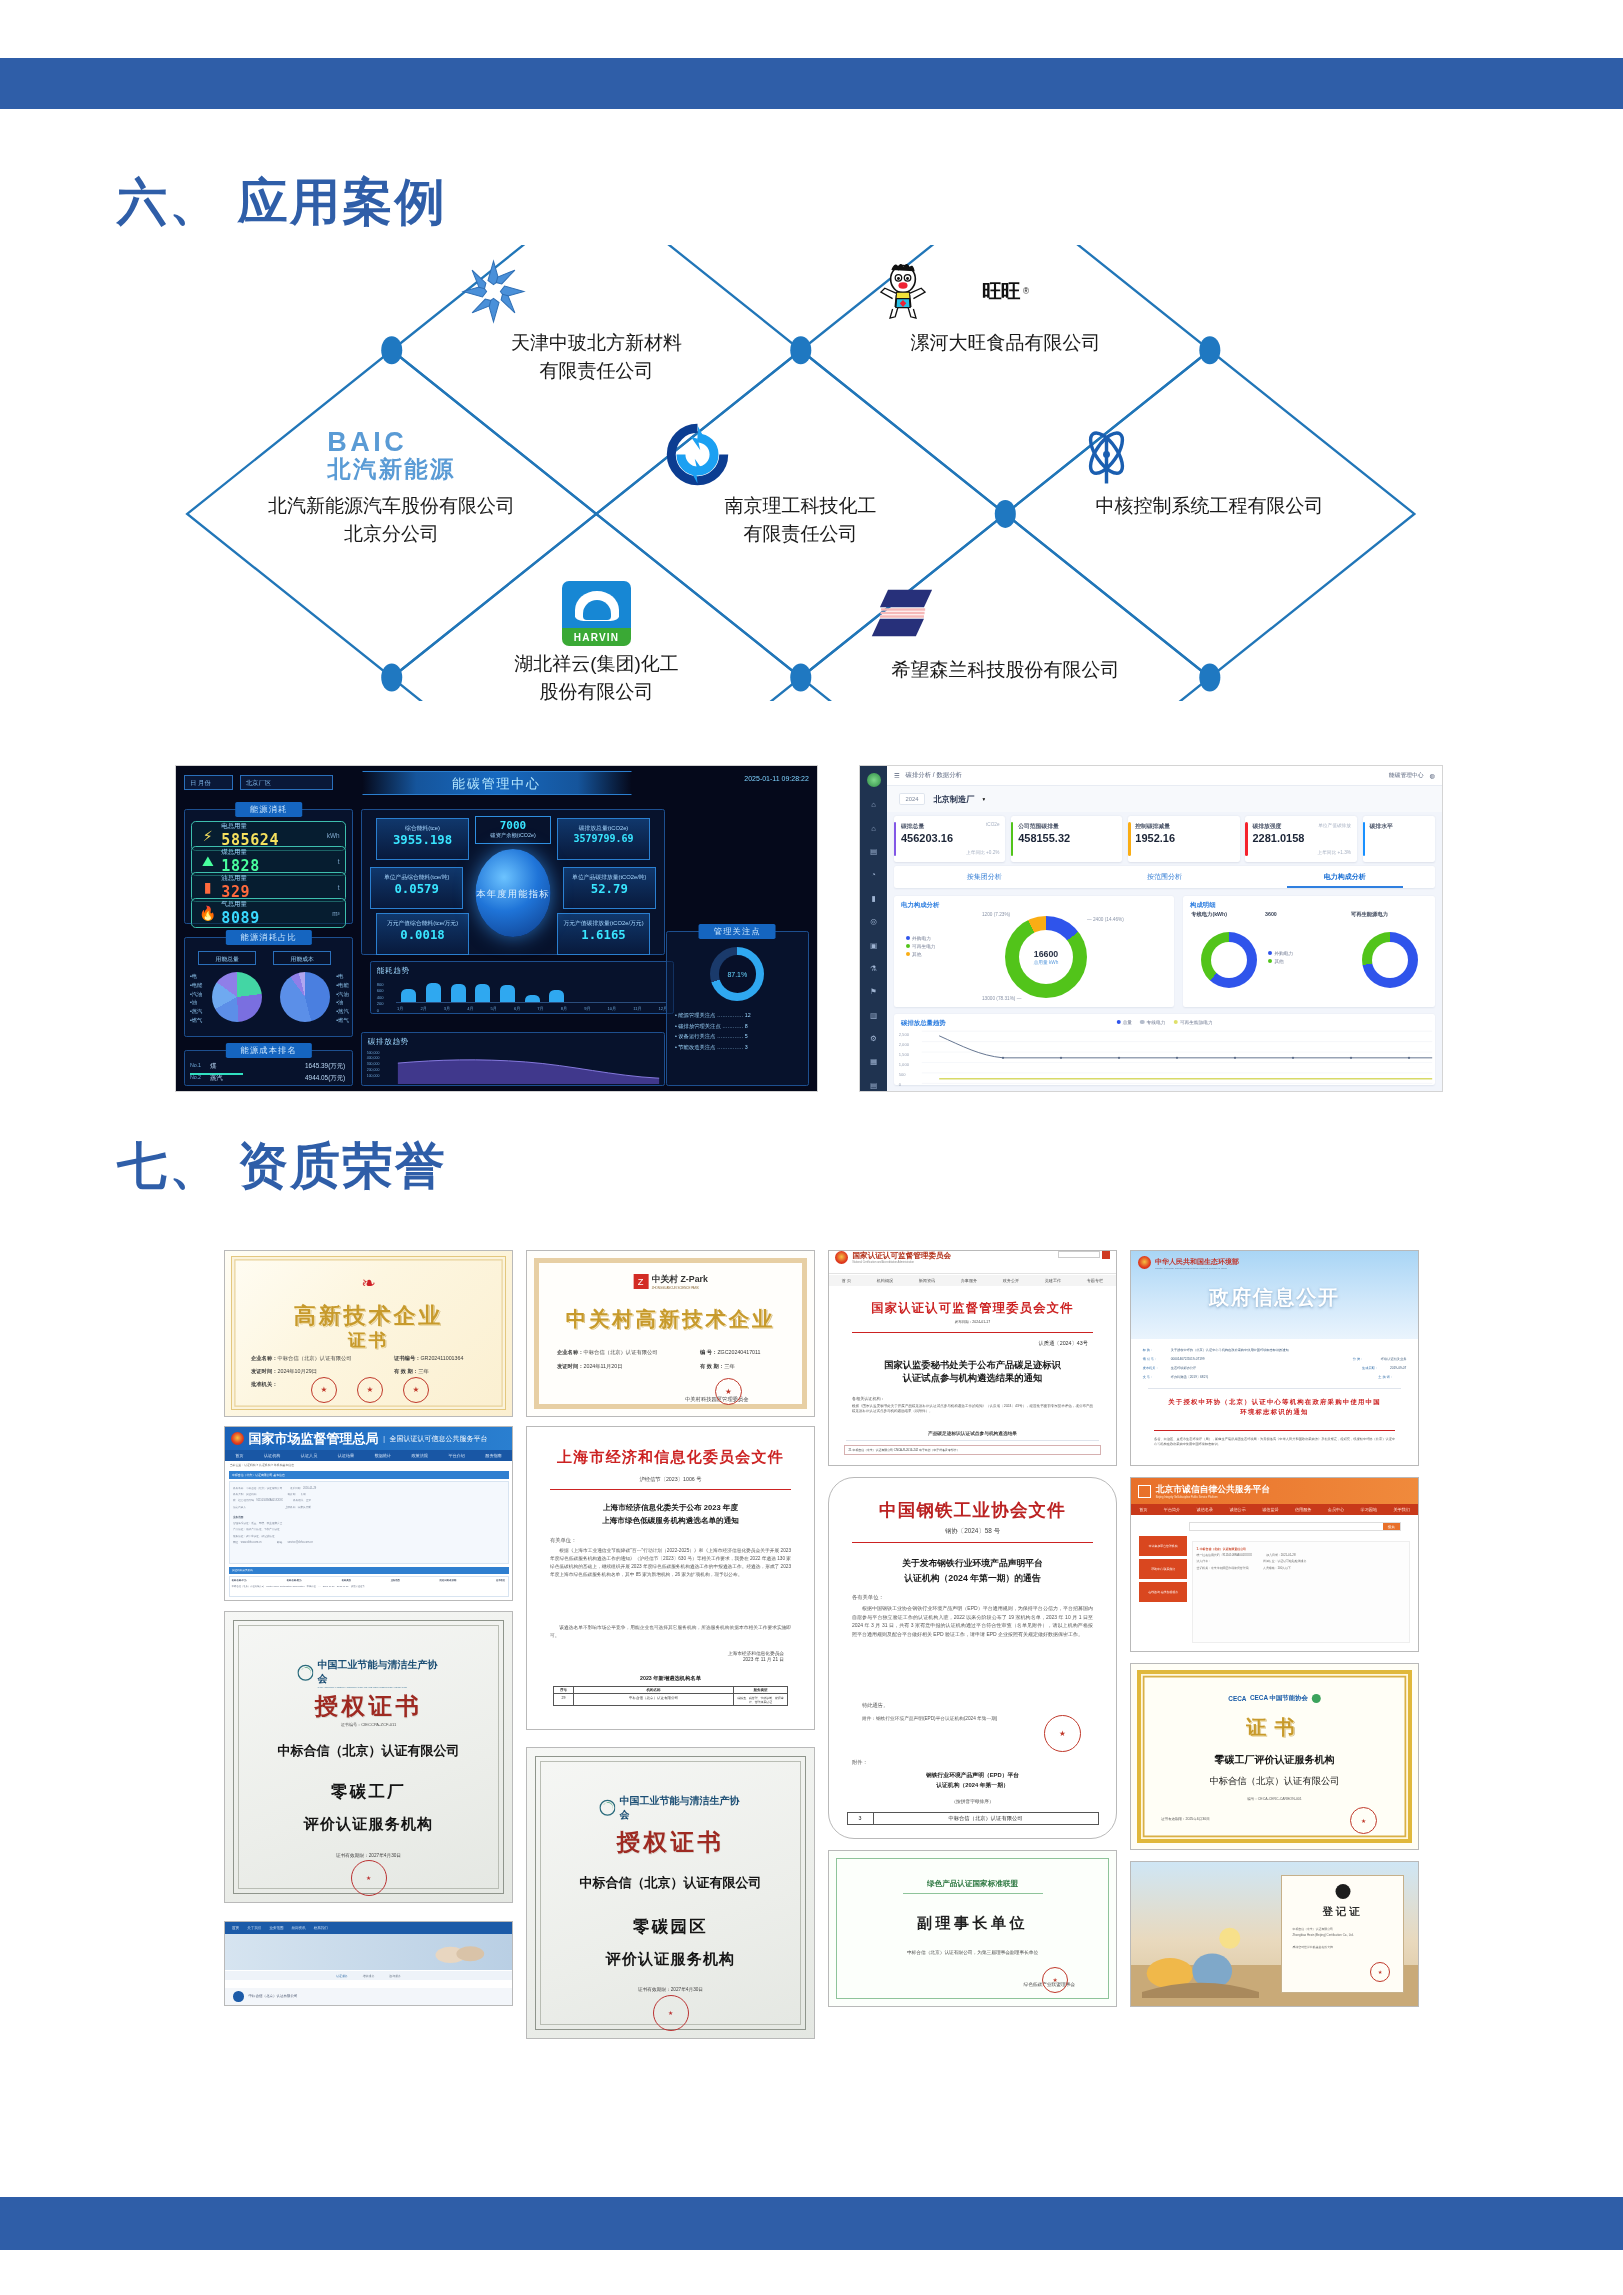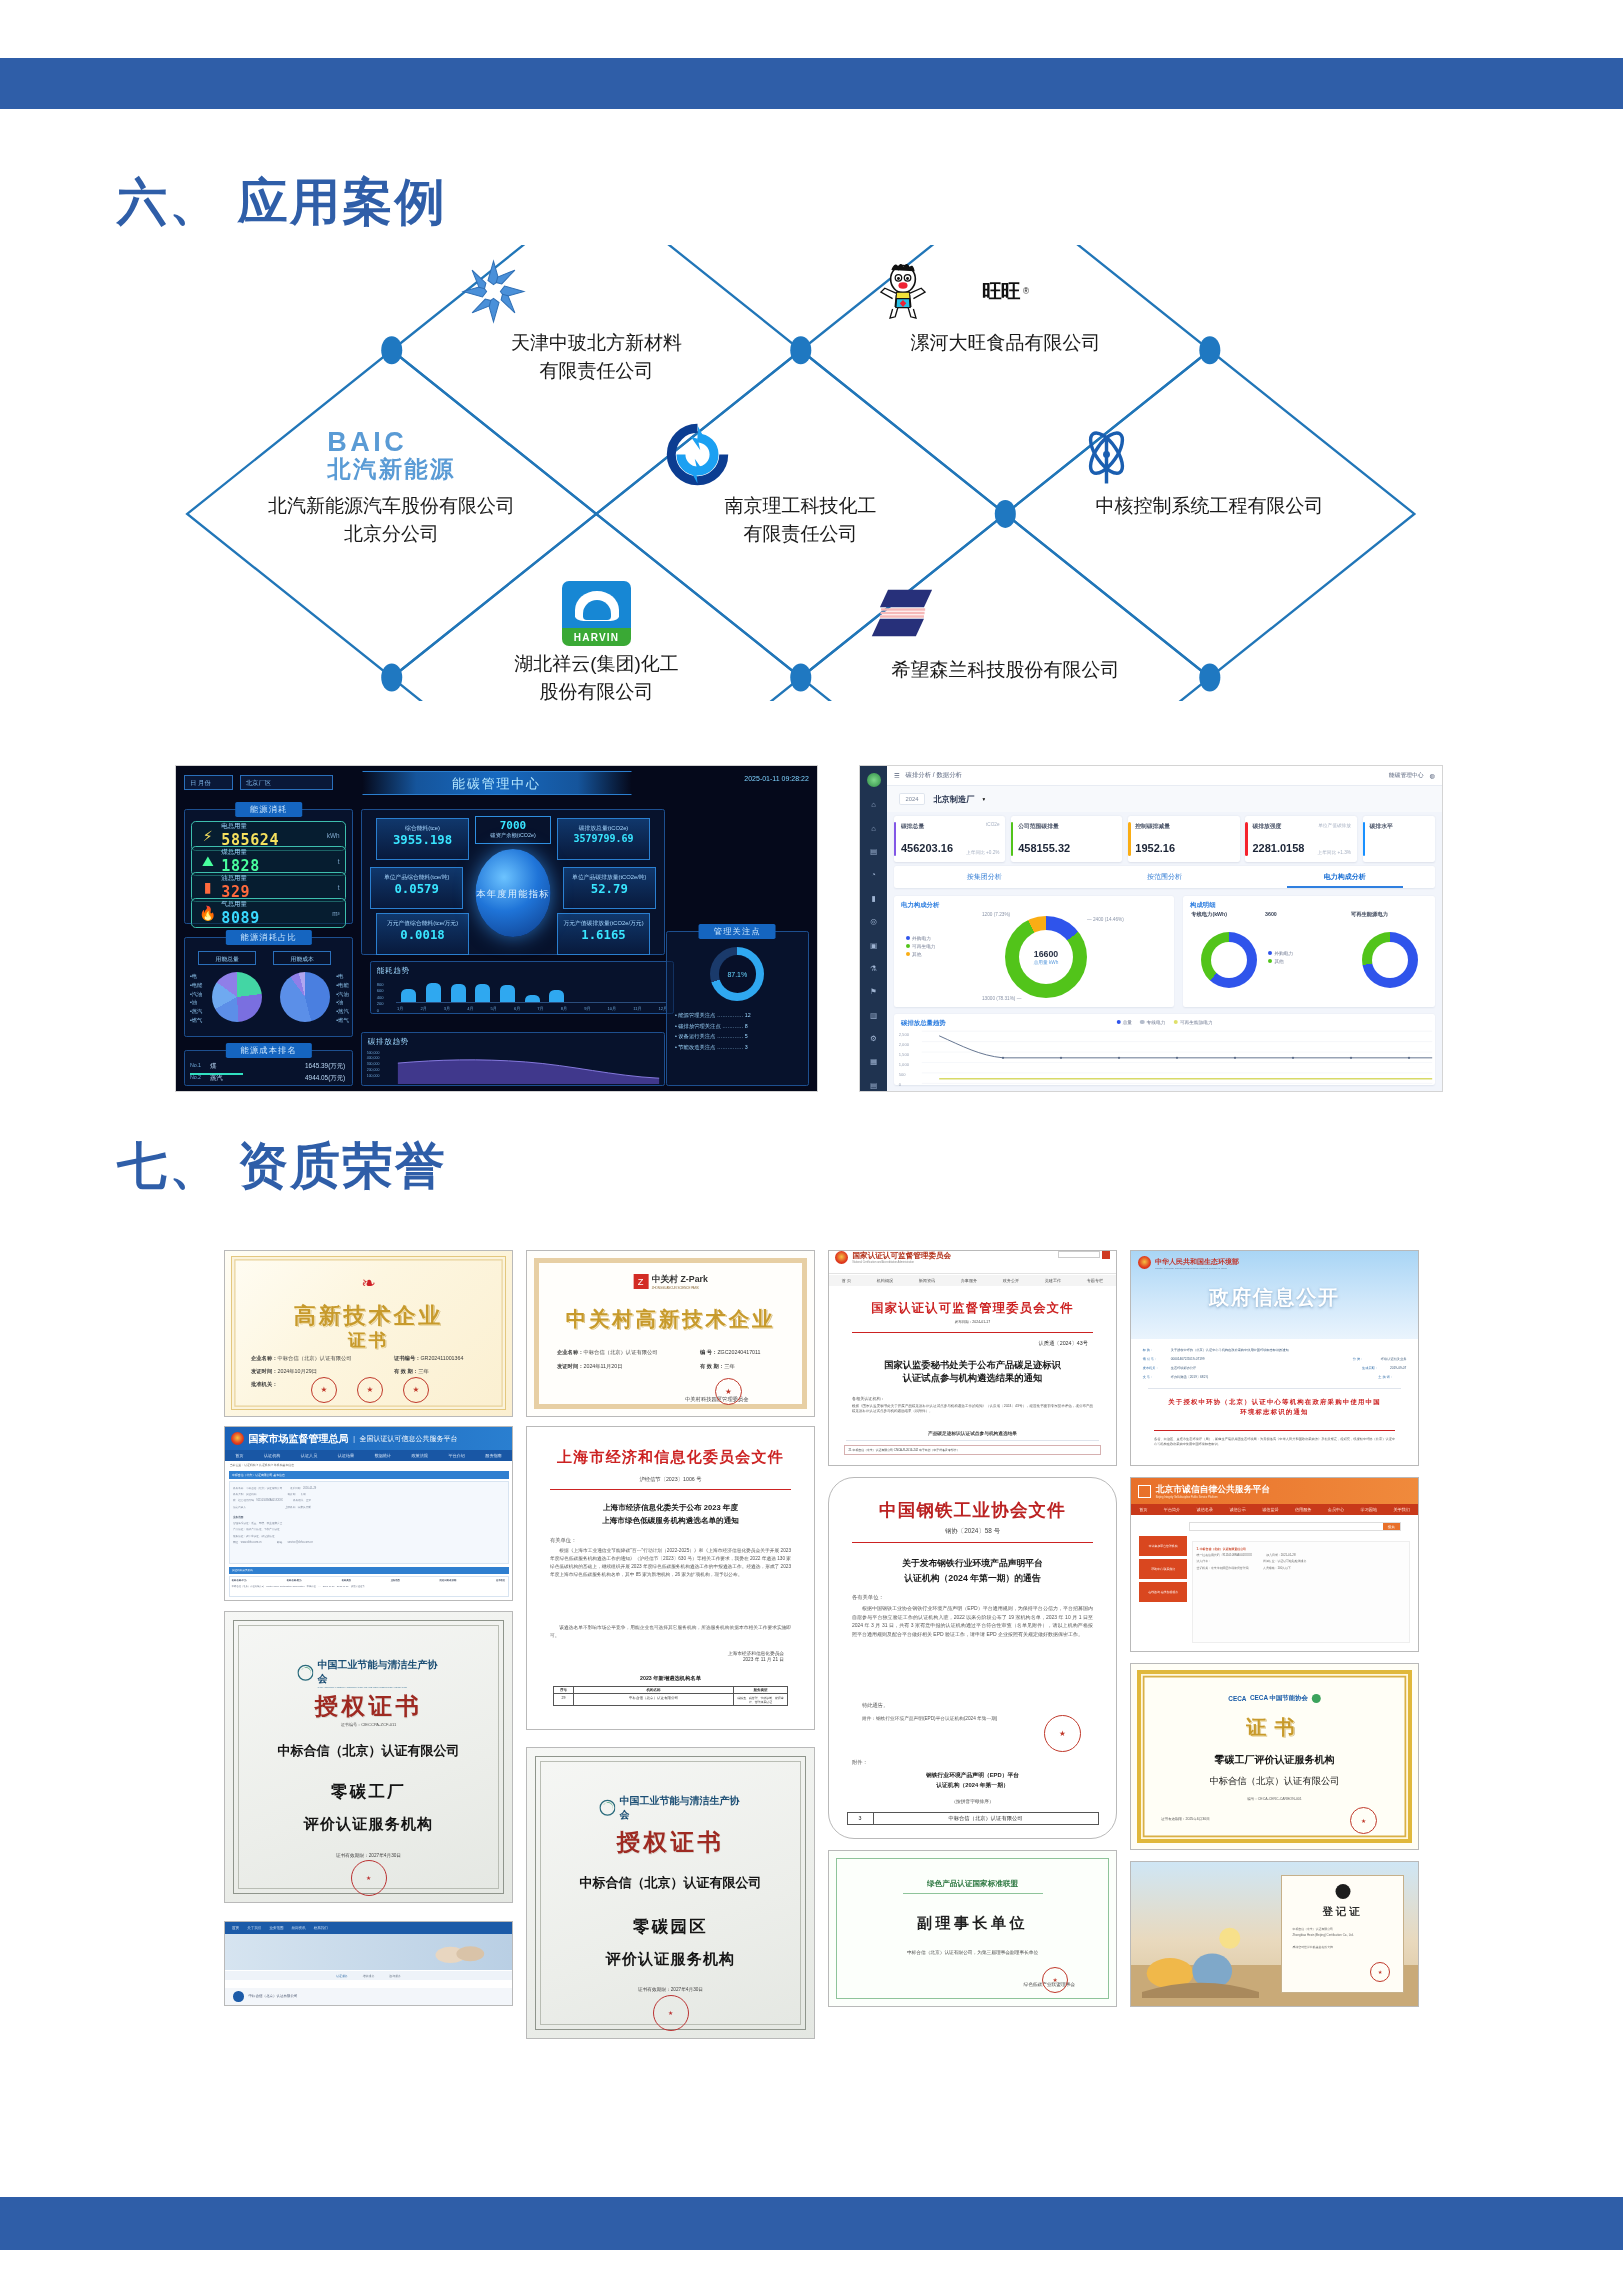--- a/index.html
+++ b/index.html
@@ -153,21 +153,21 @@
   .lt-sidebar{ position:absolute; left:0; top:0; width:27px; height:100%; background:#1f3350;}
   .lt-sic{ width:27px; height:23.4px; display:flex; align-items:center; justify-content:center; color:#9fb4d2; font-size:7.6px;}
   .lt-topbar{ position:absolute; left:27px; top:0; right:0; height:20px; background:#fff; border-bottom:0.6px solid #e8ecf3; display:flex; align-items:center; padding:0 7px; font-size:6.4px; color:#55617a;}
   .lt-crumb{ position:absolute; left:27px; top:20px; right:0; height:26px; background:#f7f9fc; display:flex; align-items:center; padding:0 11.7px; gap:8.2px; font-size:7px;}
   .lt-chip{ border:0.6px solid #dfe5ee; background:#fff; padding:1.8px 5.8px; font-size:5.8px; color:#7b879b; border-radius:1.8px;}
   .lt-plant{ font-size:8.2px; font-weight:bold; color:#2a3650;}
   .kpicards{ position:absolute; left:34px; top:50px; right:7px; height:46px; display:flex; gap:5.8px;}
   .kpicard{ flex:1; background:#fff; border-radius:2.3px; box-shadow:0 0.6px 1.8px rgba(30,50,90,.10); position:relative; padding:5.8px 7px;}
   .kpicard .bar4{ position:absolute; left:0; top:5.8px; bottom:5.8px; width:2.3px; border-radius:1.8px;}
   .kpicard .klb{ font-size:5.8px; color:#4a5468; font-weight:bold; display:block;}
-  .kpicard .kvl{ font-size:11px; font-weight:bold; color:#1b2436; margin-top:11px; display:block; font-family:"Liberation Sans",sans-serif;}
+  .kpicard .kvl{ font-size:11px; font-weight:bold; color:#1b2436; margin-top:1px; display:block; font-family:"Liberation Sans",sans-serif;}
   .kpicard .ksub{ position:absolute; right:5.8px; top:6.4px; font-size:4.7px; color:#a6b0c2;}
   .kpicard .kdelta{ position:absolute; right:5.8px; bottom:7px; font-size:4.7px; color:#a6b0c2;}
   .lt-tabs{ position:absolute; left:34px; top:100px; right:7px; height:22px; background:#fff; display:flex; border-radius:2.3px; box-shadow:0 0.6px 1.8px rgba(30,50,90,.08);}
   .lt-tab{ flex:1; text-align:center; line-height:22px; font-size:7px; color:#3b82d6; position:relative;}
   .lt-tab.active{ color:#1a6fd4; font-weight:bold;}
   .lt-tab.active:after{ content:""; position:absolute; left:18%; right:18%; bottom:0; height:1.8px; background:#2f7fe0;}
   .lt-card{ position:absolute; background:#fff; border-radius:2.3px; box-shadow:0 0.6px 1.8px rgba(30,50,90,.08);}
   .lt-cardtitle{ position:absolute; left:7px; top:4.7px; font-size:6.4px; color:#2f7fe0; font-weight:bold;}
   .donut{ position:absolute; border-radius:50%; }
   .donut .hole{ position:absolute; left:50%; top:50%; transform:translate(-50%,-50%); border-radius:50%; background:#fff; display:flex; flex-direction:column; align-items:center; justify-content:center;}
@@ -854,21 +854,21 @@
 环境标志标识的通知</div>
     <div class="doc-hr" style="top:179px;"></div>
     <div class="doc-body" style="top:186px; font-size:3.2px;">
       各省、自治区、直辖市生态环境厅（局），新疆生产建设兵团生态环境局：为贯彻落实《中华人民共和国政府采购法》及相关规定，经研究，现授权中环协（北京）认证中心等机构在政府采购中使用中国环境标志标识。
     </div>
   </div>
 
   <div class="cert" style="left:224px; top:187px; width:289px; height:175px;">
     <div style="position:absolute;left:0;top:0;width:100%;height:23.4px;background:linear-gradient(90deg,#1a62b8,#2a7fd0);display:flex;align-items:center;gap:4.7px;padding:0 5.8px;">
       <div class="gov-emblem"></div>
-      <div style="font-size:10px;font-weight:bold;color:#fff;">国家市场监督管理总局</div>
+      <div style="font-size:13px;font-weight:bold;color:#fff;">国家市场监督管理总局</div>
       <div style="font-size:6.4px;color:#d6e9ff;">|</div>
       <div style="font-size:7px;color:#fff;">全国认证认可信息公共服务平台</div>
     </div>
     <div class="web-nav" style="top:23.4px; height:10.5px; background:#1957a5; color:#dce9f8;">
       <span>首页</span>
       <span>认证机构</span>
       <span>认证人员</span>
       <span>认证结果</span>
       <span>数据统计</span>
       <span>政策法规</span>

